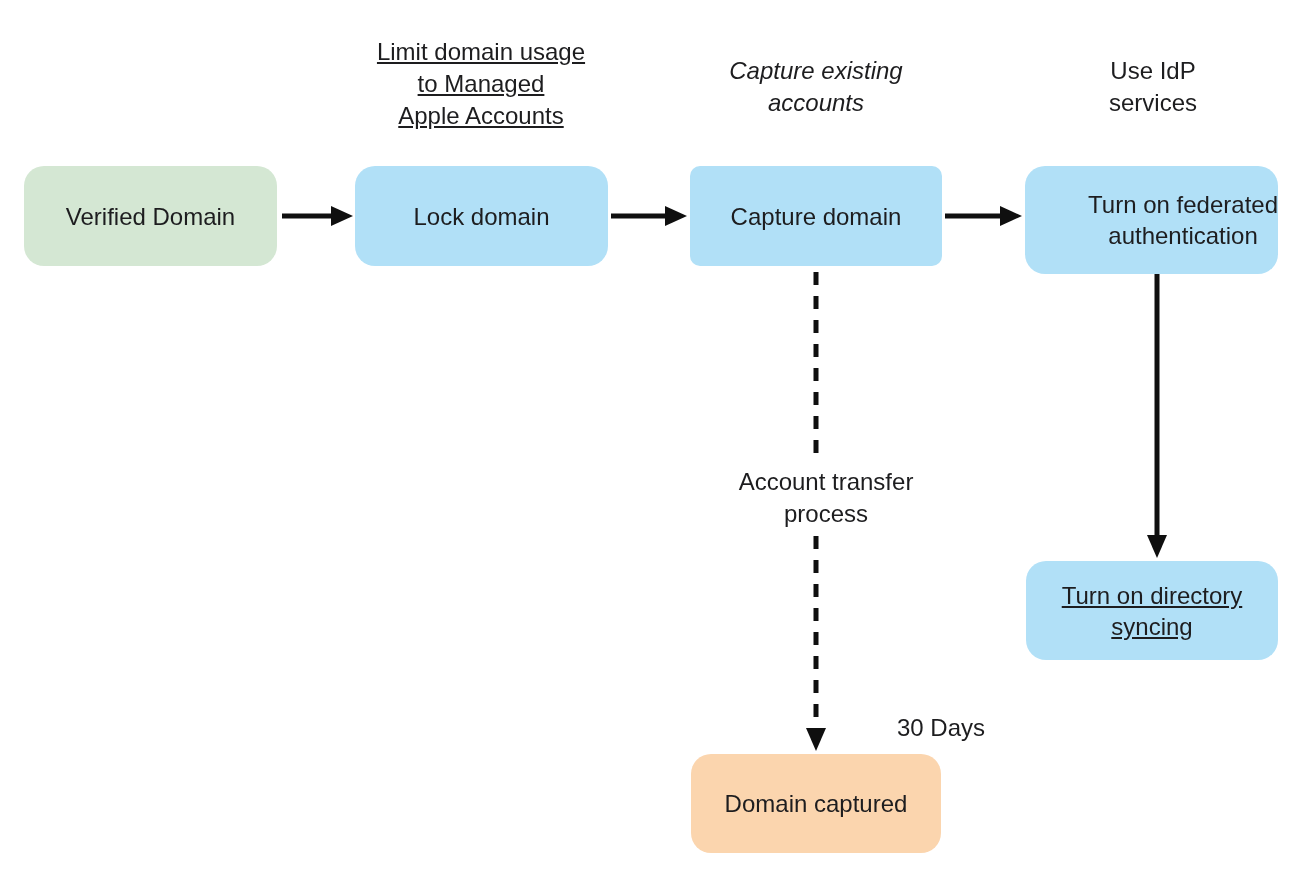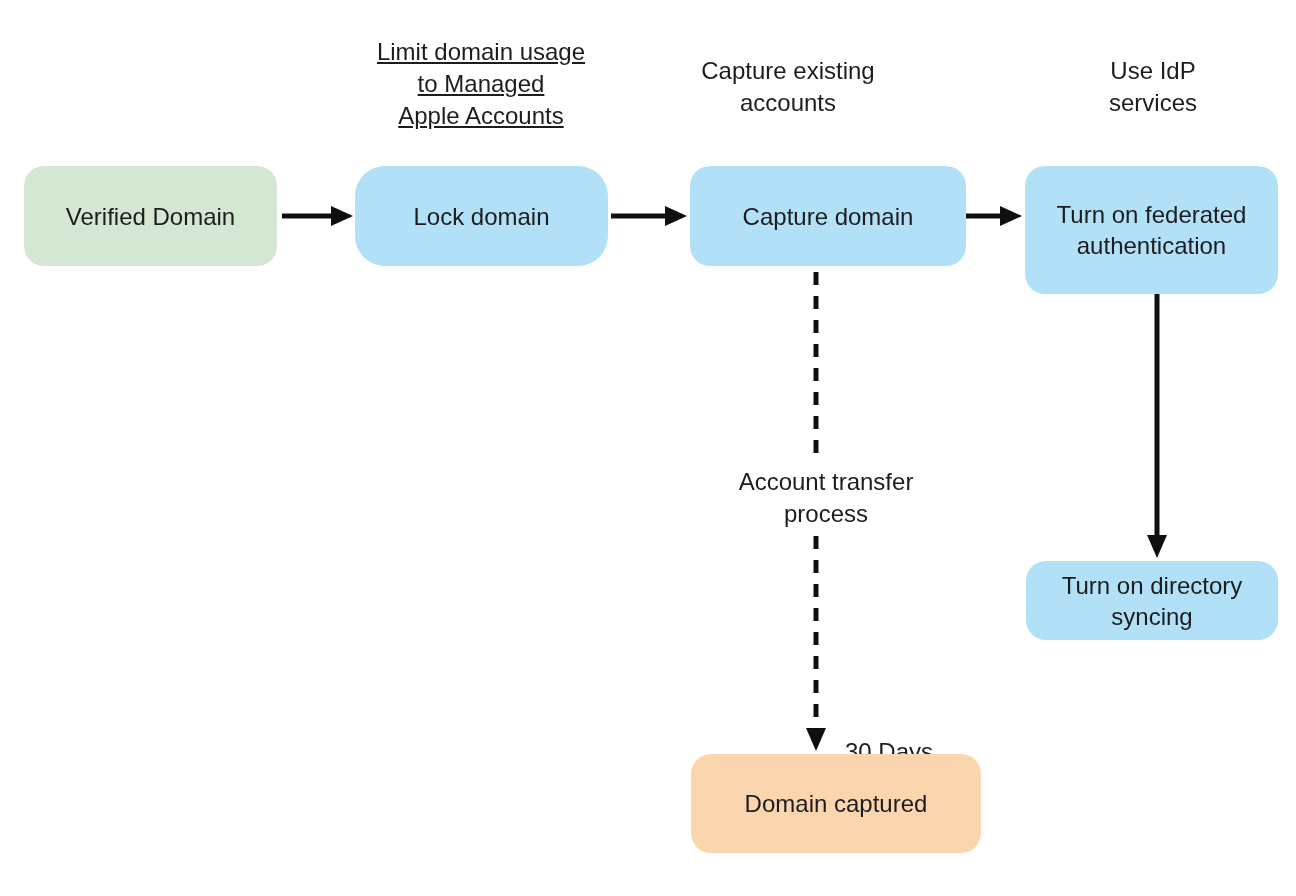--- a/index.html
+++ b/index.html
@@ -56,35 +56,34 @@
     text-align: center;
     font-size: 24px;
     line-height: 32px;
     white-space: pre-line;
   }
   .annotation.on-line {
     background: var(--background, #ffffff);
     padding: 6px 10px;
   }
   .annotation.side-label {
-    text-align: left;
-    margin-top: 24px;
+    text-align: right;
   }
 
   
   #node-verified-domain               { left: 24px;   top: 166px; width: 253px; height: 100px; }
-  #node-lock-domain                   { left: 355px;  top: 166px; width: 253px; height: 100px; border-radius: 30px; }
-  #node-capture-domain                { left: 690px;  top: 166px; width: 276px; height: 100px; }
-  #node-federated-authentication      { left: 1025px; top: 166px; width: 253px; height: 128px; }
-  #node-directory-syncing             { left: 1026px; top: 561px; width: 252px; height: 79px;  }
-  #node-domain-captured               { left: 691px;  top: 754px; width: 290px; height: 99px;  }
+  #node-lock-domain                   { left: 355px;  top: 166px; width: 253px; height: 100px; }
+  #node-capture-domain                { left: 690px;  top: 166px; width: 252px; height: 100px; border-radius: 10px; }
+  #node-federated-authentication      { left: 1025px; top: 166px; width: 253px; height: 108px; justify-content: flex-end; }
+  #node-directory-syncing             { left: 1026px; top: 561px; width: 252px; height: 99px; text-decoration: underline;  }
+  #node-domain-captured               { left: 691px;  top: 754px; width: 250px; height: 99px;  }
 
   
   #annotation-limit-domain-usage { left: 331px;  top: 36px;  width: 300px; text-decoration: underline; }
-  #annotation-capture-existing   { left: 638px;  top: 55px;  width: 300px; }
+  #annotation-capture-existing   { left: 666px;  top: 55px;  width: 300px; font-style: italic; }
   #annotation-use-idp            { left: 1003px; top: 55px;  width: 300px; }
   #annotation-account-transfer   { left: 666px;  top: 460px; width: 300px; }
   #annotation-thirty-days        { left: 845px;  top: 712px; width: 140px; }
 </style>
 </head>
 <body>
 
 <div class="canvas">
 
   <svg class="edge-layer" viewBox="0 0 1296 896" xmlns="http://www.w3.org/2000/svg">

